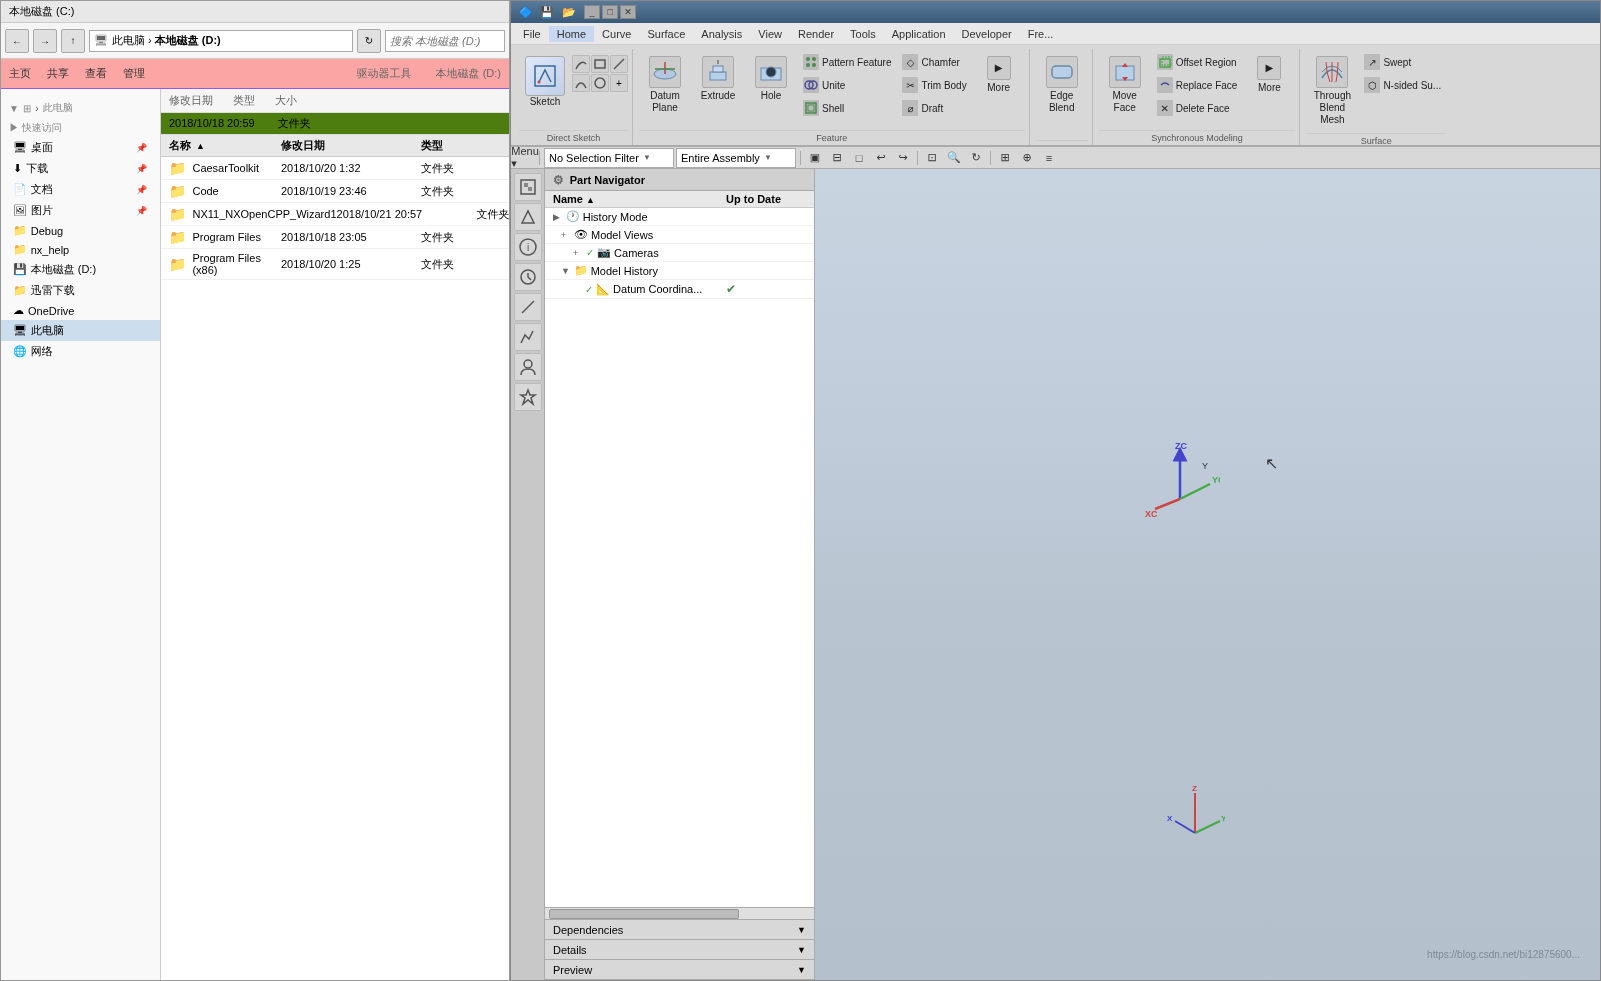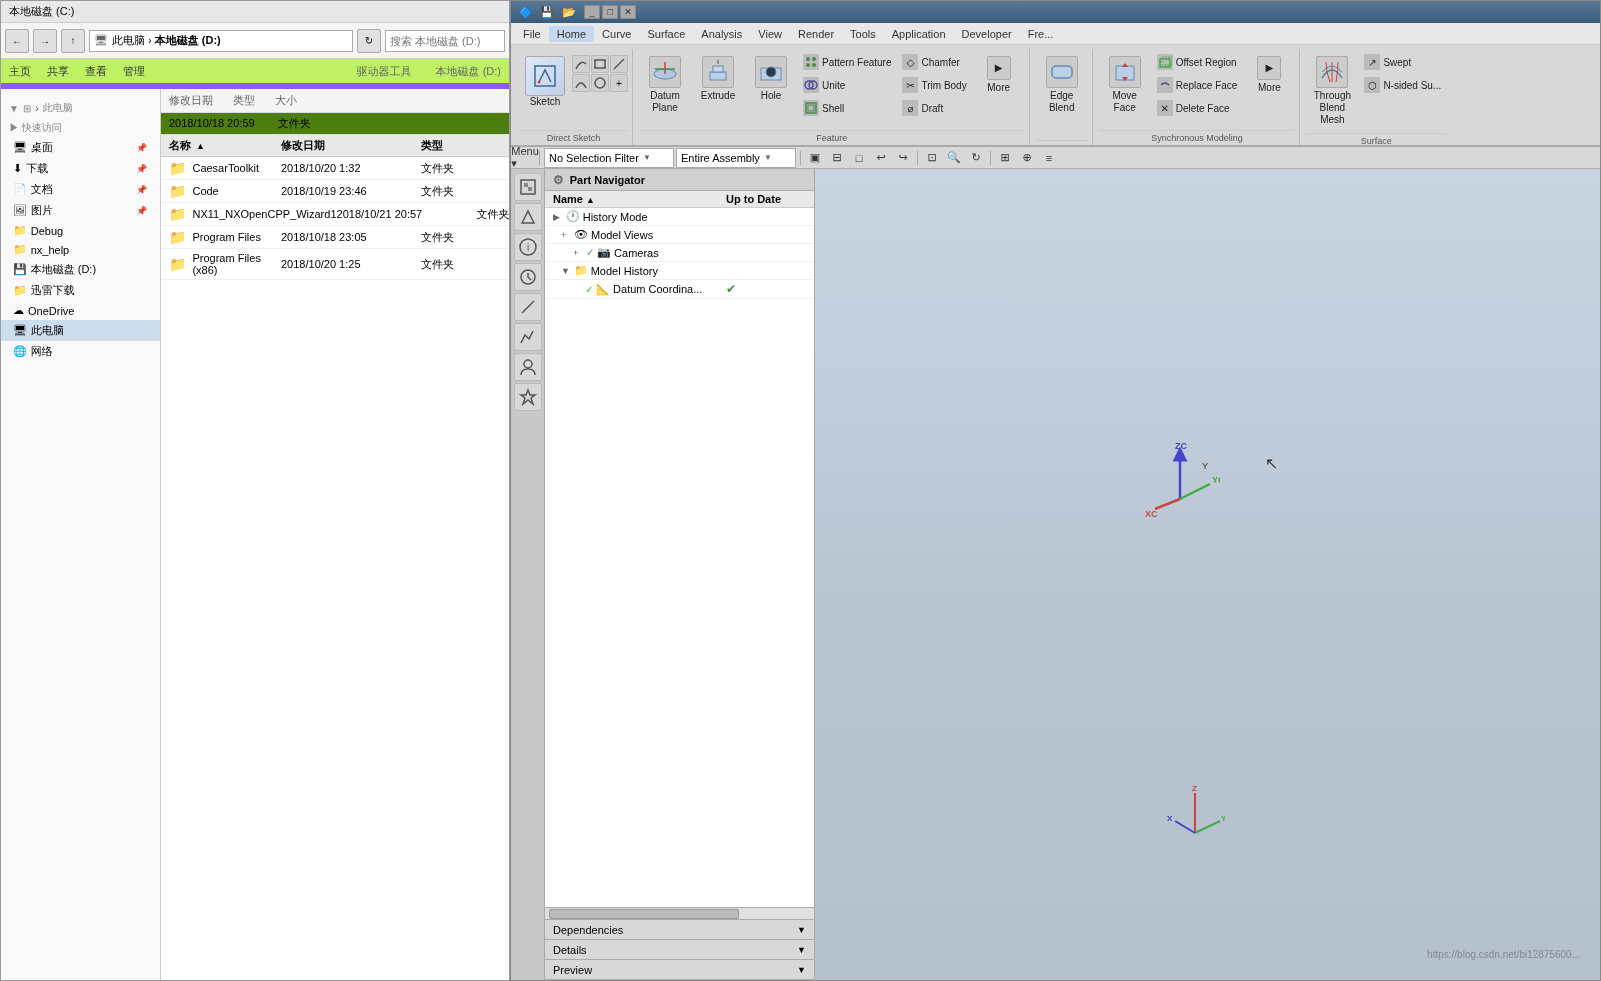--- a/index.html
+++ b/index.html
@@ -51,25 +51,26 @@
       font-size: 11px;
       overflow: hidden;
     }
     .fe-search-bar {
       width: 120px;
       height: 22px;
       border: 1px solid #aaa;
       background: white;
       padding: 0 4px;
       font-size: 11px;
+      font-style: italic;
     }
     .fe-toolbar {
       height: 30px;
-      background: #bef264;
-      border-bottom: 6px solid #8b5cf6;
+      background: #fca5a5;
+      border-bottom: 1px solid #8b5cf6;
       display: flex;
       align-items: center;
       padding: 0 8px;
       gap: 16px;
     }
     .fe-toolbar-item {
       font-size: 11px;
       cursor: pointer;
       color: #333;
     }

